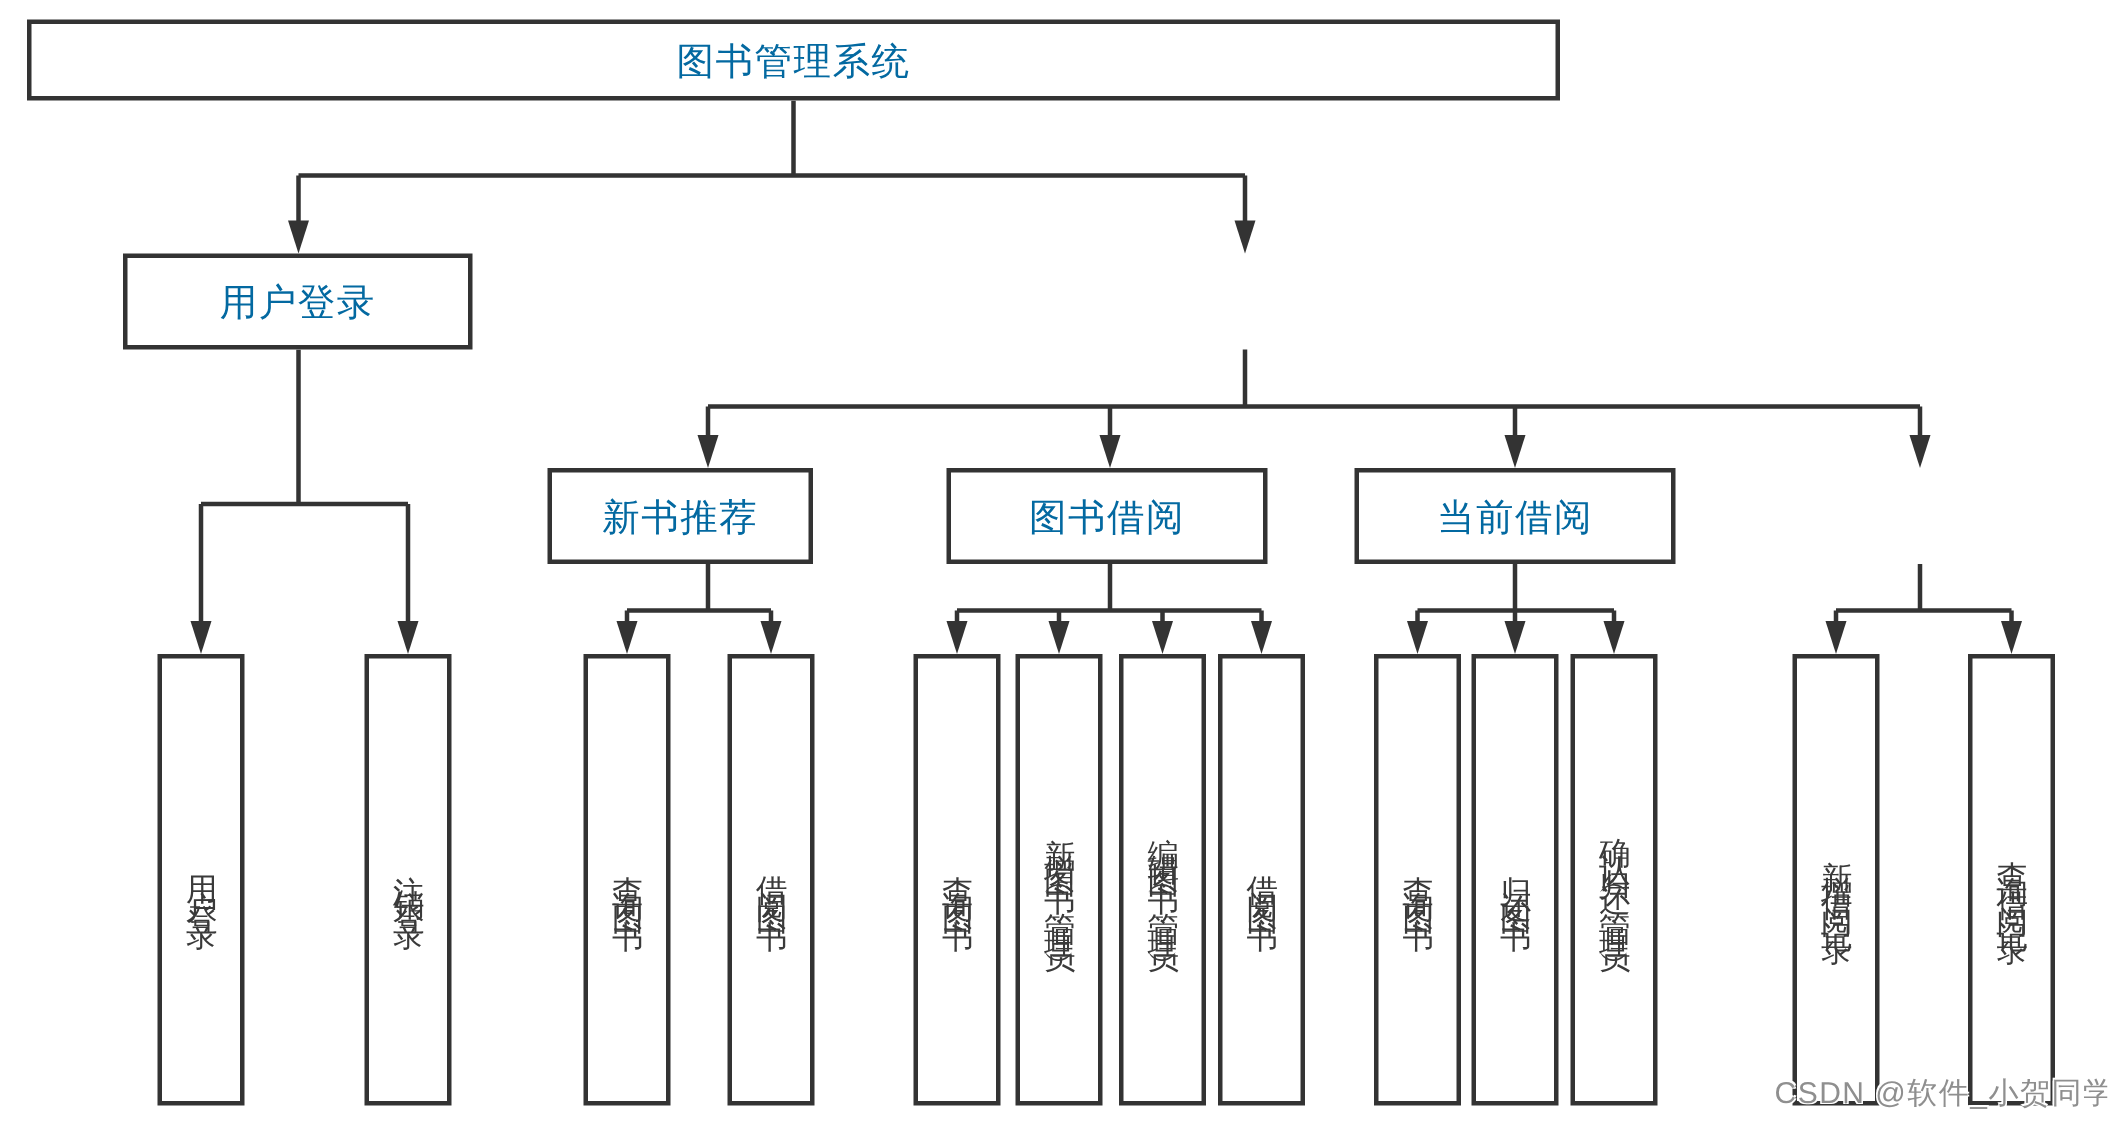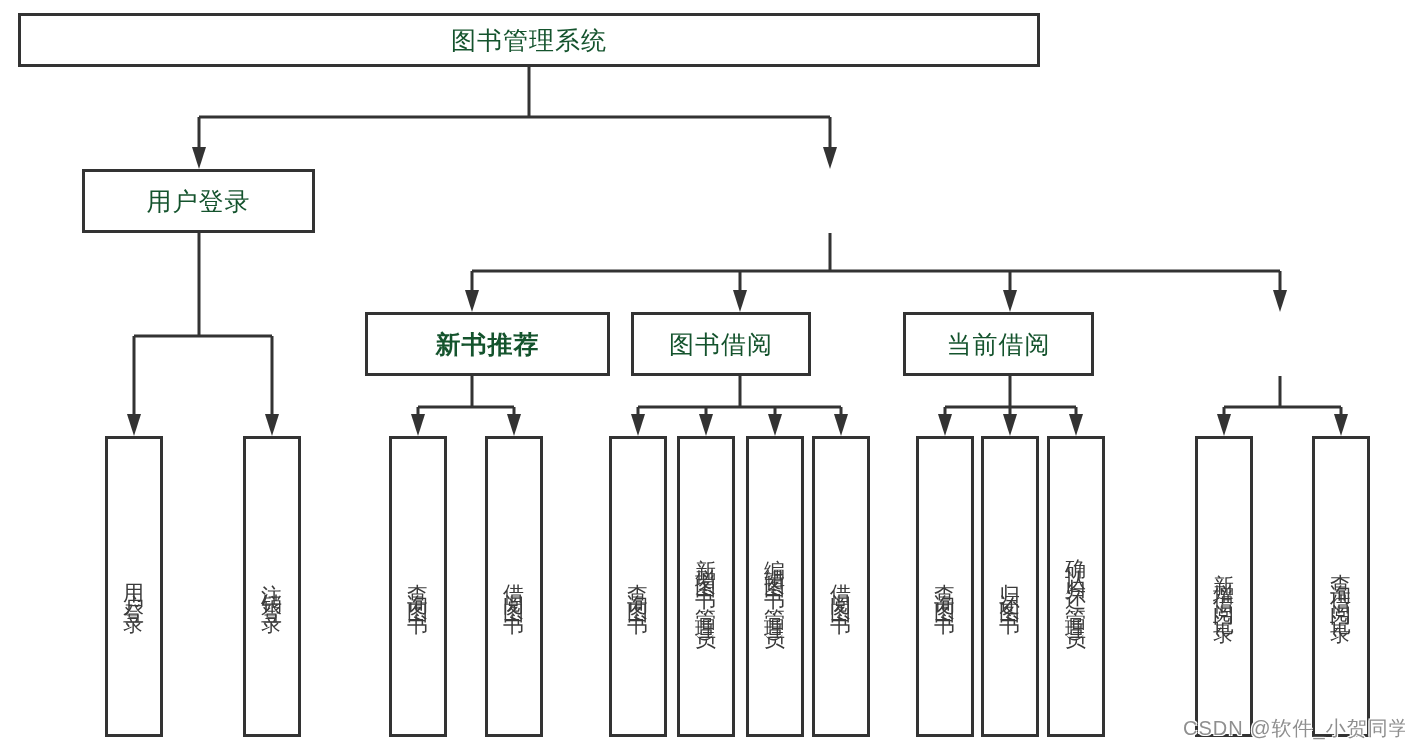--- a/index.html
+++ b/index.html
@@ -13,21 +13,21 @@
   svg.connectors{position:absolute;left:0;top:0;width:1405px;height:747px;}
   .box{
     position:absolute;
     box-sizing:border-box;
     border:3px solid #333333;
     background:#ffffff;
     display:flex;align-items:center;justify-content:center;
   }
   .hlabel{
     font-size:25px;
-    color:#14532d;
+    color:#0369a1;
     letter-spacing:1px;
     white-space:nowrap;
   }
   .leaf .vlabel{
     writing-mode:vertical-rl;
     text-orientation:mixed;
     font-size:21px;
     letter-spacing:10px;
     line-height:1.1;
     color:#3a3a3a;
@@ -94,27 +94,27 @@
   </svg>
 
   <div class="box" style="left:18px;top:13px;width:1022px;height:54px;">
     <span class="hlabel">图书管理系统</span>
   </div>
 
   <div class="box" style="left:82px;top:169px;width:233px;height:64px;">
     <span class="hlabel">用户登录</span>
   </div>
 
-  <div class="box" style="left:365px;top:312px;width:245px;height:64px;font-weight:bold;">
+  <div class="box" style="left:365px;top:312px;width:177px;height:64px;">
     <span class="hlabel">新书推荐</span>
   </div>
-  <div class="box" style="left:631px;top:312px;width:180px;height:64px;font-family:Liberation Mono, monospace;">
+  <div class="box" style="left:631px;top:312px;width:214px;height:64px;font-family:Liberation Mono, monospace;">
     <span class="hlabel">图书借阅</span>
   </div>
-  <div class="box" style="left:903px;top:312px;width:191px;height:64px;">
+  <div class="box" style="left:903px;top:312px;width:214px;height:64px;">
     <span class="hlabel">当前借阅</span>
   </div>
 
   <div class="box leaf" style="left:105px;top:436px;width:58px;height:301px;">
     <span class="vlabel">用户登录</span>
   </div>
   <div class="box leaf" style="left:243px;top:436px;width:58px;height:301px;">
     <span class="vlabel">注销登录</span>
   </div>
 

